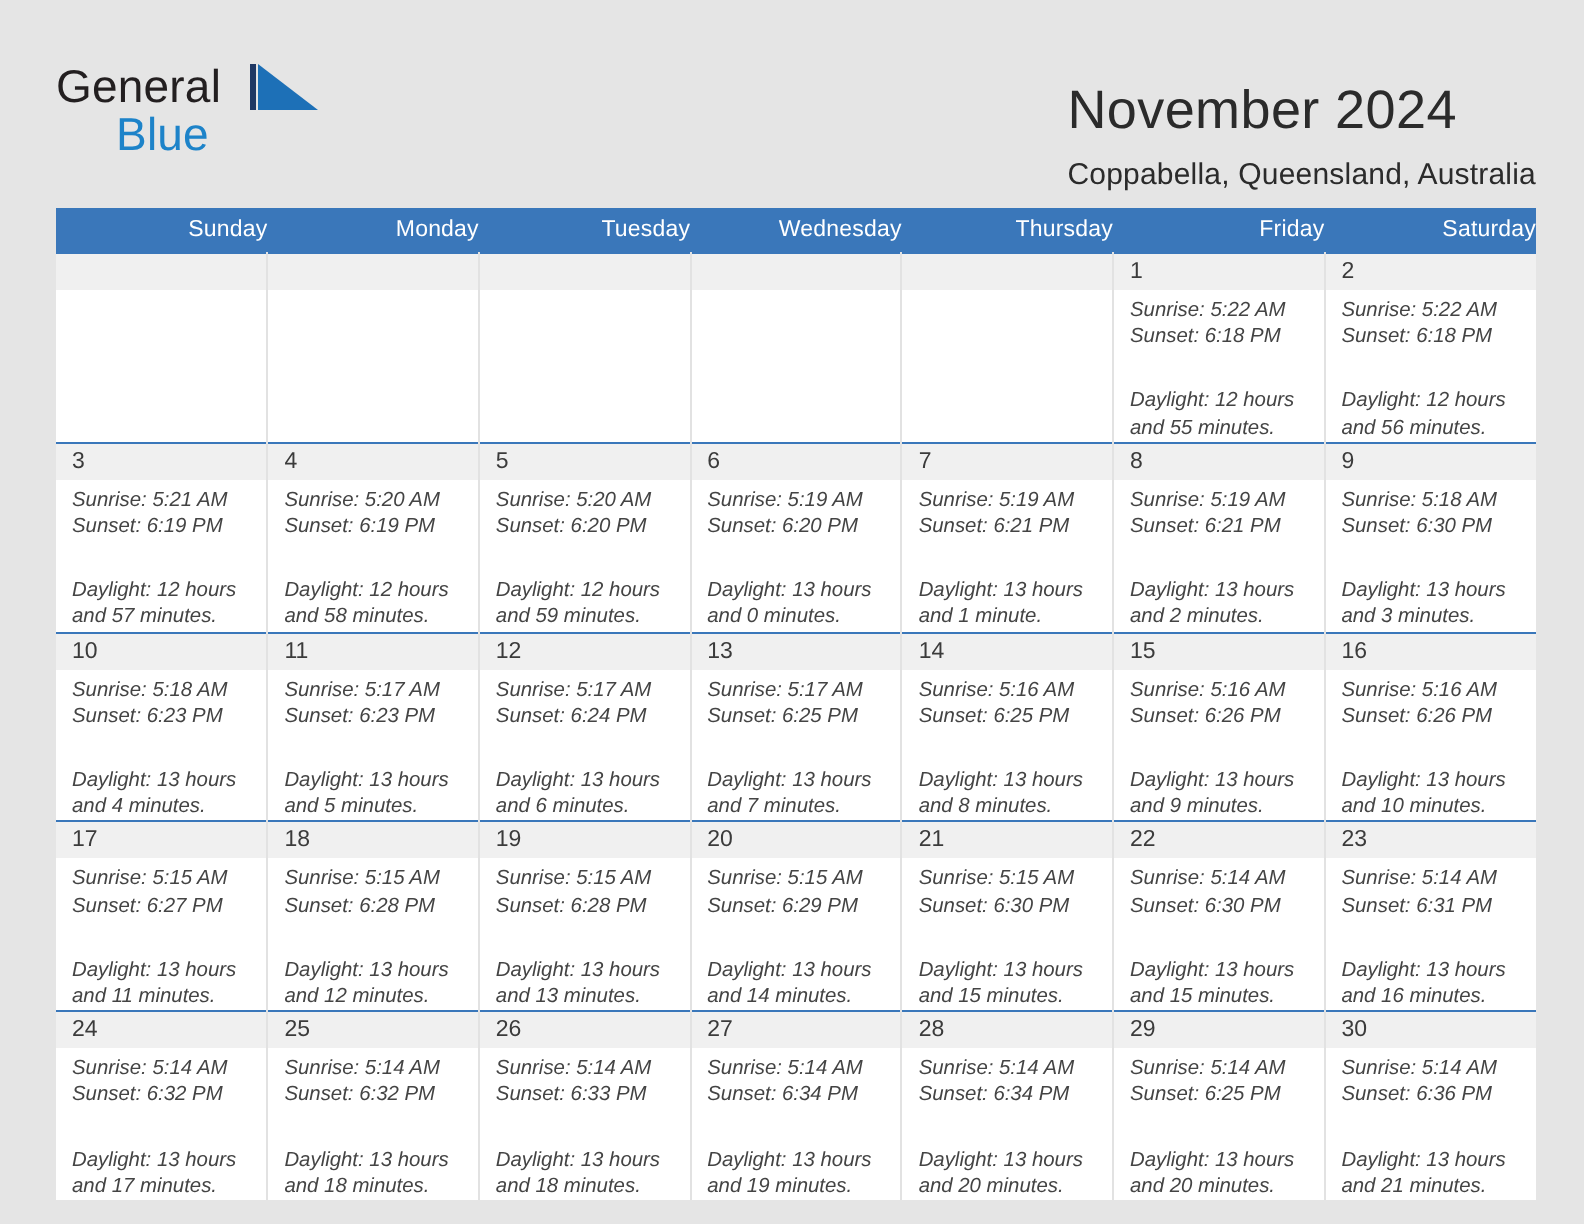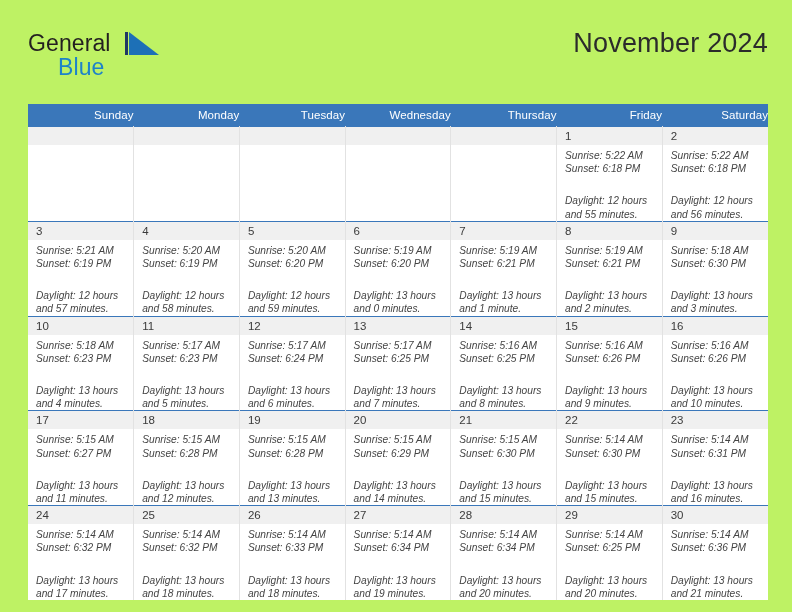--- a/index.html
+++ b/index.html
@@ -7,21 +7,21 @@
     width: 792px;
     height: 612px;
     background: #ffffff;
     font-family: "Liberation Sans", sans-serif;
     -webkit-font-smoothing: antialiased;
   }
   .page {
     position: relative;
     width: 792px;
     height: 612px;
-    background: #bef264;
+    background: #e5e5e5;
     overflow: hidden;
   }
 
   
   .header {
     position: absolute;
     left: 28px;
     top: 26px;
     width: 740px;
     height: 72px;
@@ -75,21 +75,21 @@
   }
   .brand-blue {
     font-size: 23px;
     color: #1d83c9;
     letter-spacing: .1px;
   }
 
   .title-block {
     position: absolute;
     right: 0;
-    top: 0;
+    top: 12px;
     text-align: left;
   }
   .cal-title {
     font-size: 27px;
     color: #2b2b2b;
     font-weight: normal;
     line-height: 34px;
     letter-spacing: .2px;
   }
   .cal-subtitle {
@@ -167,20 +167,21 @@
           <span class="tri"></span>
         </span>
       </div>
       <div class="brand-row2">
         <span class="brand-blue">Blue</span>
       </div>
     </div>
 
     <div class="title-block">
       <div class="cal-title">November 2024</div>
+      <div class="cal-subtitle">Coppabella, Queensland, Australia</div>
     </div>
 
   </div>
 
   <div class="calendar">
     <table class="cal">
       <thead>
         <tr id="weekday-row">
             <th>Sunday</th>
             <th>Monday</th>

